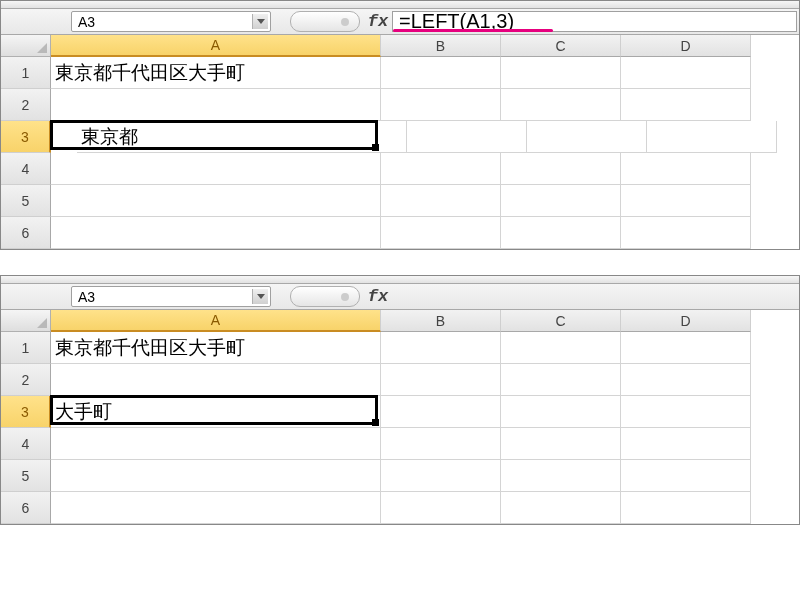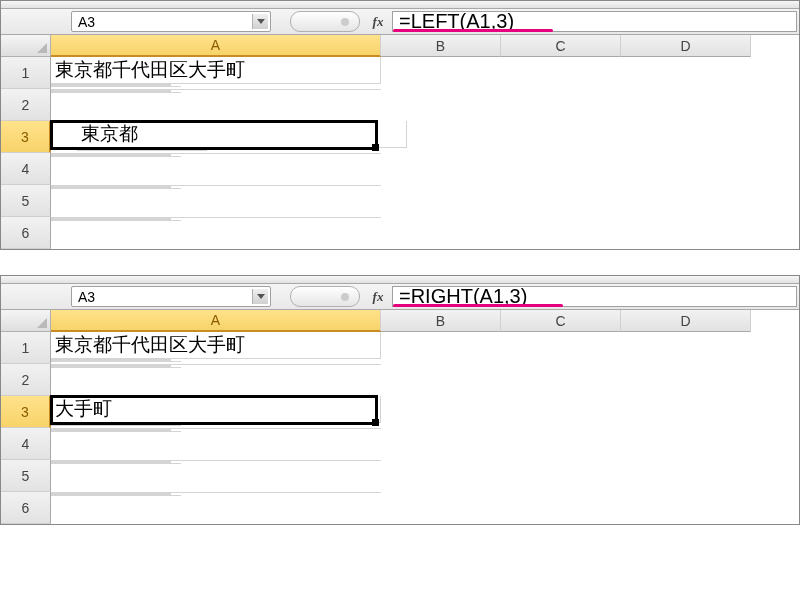--- a/index.html
+++ b/index.html
@@ -72,23 +72,23 @@
       width: 8px; height: 8px; border-radius: 50%; background: #ccc;
       margin-right: 4px;
     }
     .fx-label {
       width: 28px;
       display: flex;
       align-items: center;
       justify-content: center;
       font-style: italic;
       font-weight: bold;
-      font-size: 13px;
+      font-size: 17px;
       color: #444;
-      font-family: Liberation Serif, serif;
+      font-family: Liberation Mono, monospace;
     }
     .formula-input {
       flex: 1;
       background: #fff;
       border: 1px solid #a0a0a0;
       margin: 2px 2px 2px 0;
       display: flex;
       align-items: center;
       padding: 0 6px;
       font-size: 20px;
@@ -165,21 +165,20 @@
     .col-head.c { width: 120px; }
     .col-head.d { width: 130px; }
     .col-head.selected {
       background: linear-gradient(to bottom, #ffe28a, #f8d36a);
       border-bottom: 2px solid #c98c22;
       color: #8a5a00;
     }
     .cells-row {
       display: flex;
       height: 32px;
-      flex-direction: column;
     }
     .cell {
       border-right: 1px solid #d4d4d4;
       border-bottom: 1px solid #d4d4d4;
       display: flex;
       align-items: center;
       padding: 0 4px;
       font-size: 19px;
       background: #fff;
       position: relative;
@@ -288,24 +287,20 @@
   <div class="formula-row">
     <div class="name-box">
       <span>A3</span>
       <div class="dropdown"></div>
     </div>
     <div class="gap"></div>
     <div class="pill">
         <span class="dot"></span>
       </div>
     <div class="fx-label">fx</div>
-    <div class="formula-input">
-      <span>=RIGHT(A1,3)</span>
-      <div class="underline-red" style="left:0px;width:170px;"></div>
-    </div>
   </div>
   <div class="sheet">
     <div class="row-headers">
       <div class="corner"></div>
       <div class="row-head">1</div>
       <div class="row-head">2</div>
       <div class="row-head selected">3</div>
       <div class="row-head">4</div>
       <div class="row-head">5</div>
       <div class="row-head">6</div>

